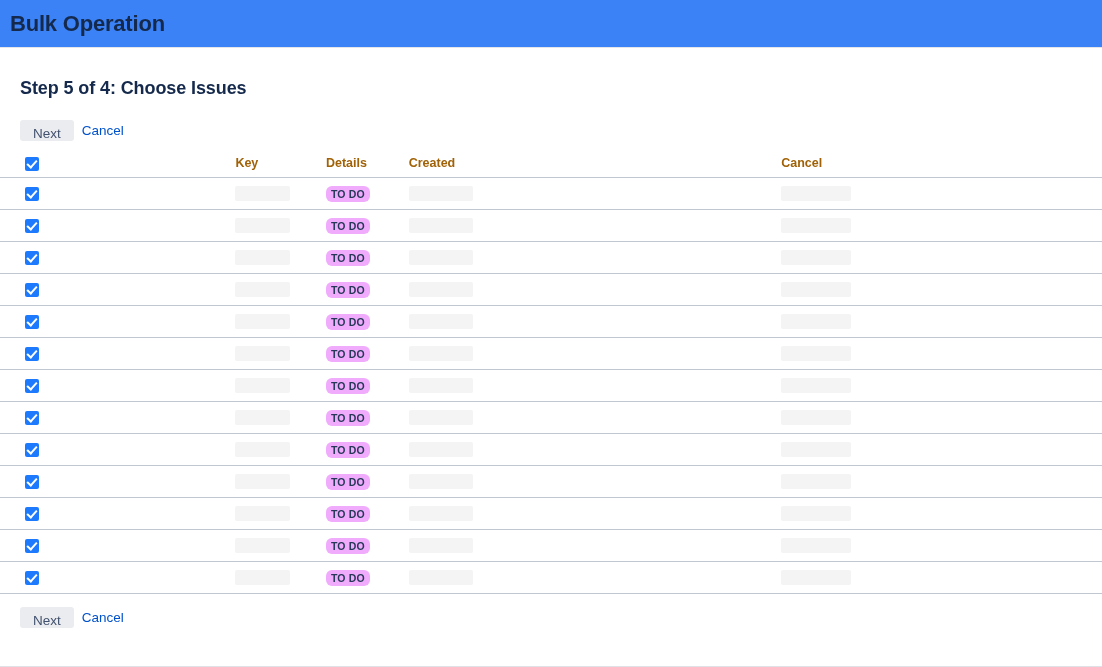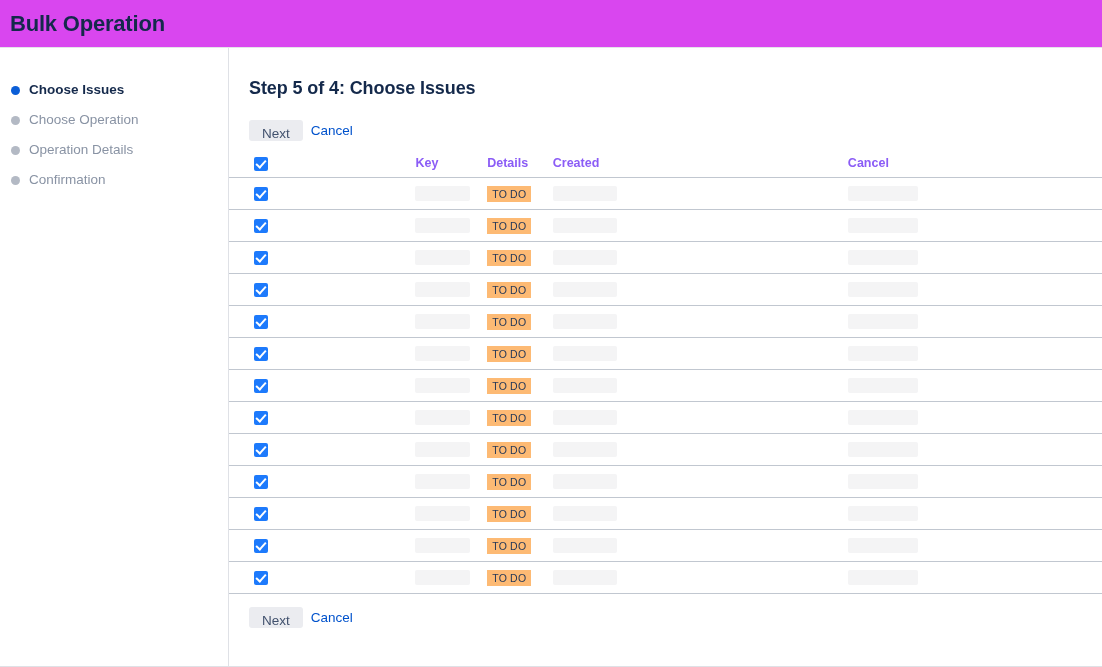--- a/index.html
+++ b/index.html
@@ -7,21 +7,21 @@
     margin: 0; padding: 0;
     width: 1102px; height: 667px;
     background: #ffffff;
     font-family: "Liberation Sans", sans-serif;
     overflow: hidden;
   }
 
   
   #app-header {
     height: 48px;
-    background: #d946ef;
+    background: #3b82f6;
     border-bottom: 1px solid #e3e5e8;
     display: flex;
     align-items: center;
     padding-left: 10px;
   }
   #app-title {
     font-size: 22px;
     font-weight: 700;
     color: #14294b;
     letter-spacing: -0.2px;
@@ -121,21 +121,21 @@
   #issue-table col.c-key    { width: 70px; }
   #issue-table col.c-status { width: 64px; }
   #issue-table col.c-created{ width: 288px; }
   #issue-table col.c-updated{ width: 244px; }
   #issue-table col.c-tail   { width: 4px; }
 
   #issue-table thead th {
     text-align: left;
     font-size: 12.5px;
     font-weight: 700;
-    color: #8b5cf6;
+    color: #a16207;
     height: 27px;
     padding: 0;
     vertical-align: middle;
     border-bottom: 1px solid #c1c7d0;
   }
   #issue-table tbody td {
     height: 32px;
     padding: 0;
     vertical-align: middle;
     border-bottom: 1px solid #c1c7d0;
@@ -167,65 +167,47 @@
     background: #f4f4f5;
     border-radius: 2px;
     vertical-align: middle;
   }
   .skel.key     { width: 55px; }
   .skel.created { width: 64px; }
   .skel.updated { width: 70px; }
 
   .badge-todo {
     display: inline-block;
-    background: #fdba74;
+    background: #f0abfc;
     color: #253858;
     font-size: 10.5px;
-    font-weight: 400;
+    font-weight: 700;
     letter-spacing: 0.2px;
     padding: 3px 5px 2px 5px;
-    border-radius: 0;
+    border-radius: 6px;
     line-height: 1;
     vertical-align: middle;
   }
 
   #bottom-rule {
     position: absolute;
     left: 0; right: 0; bottom: 0;
     height: 1px;
     background: #dfe1e6;
   }
 </style>
 </head>
 <body>
 
 <div id="app-header">
   <div id="app-title">Bulk Operation</div>
 </div>
 
 <div id="body-split">
 
-  <div id="sidebar">
-    <div class="step-item active">
-      <span class="step-bullet"></span>
-      <span class="step-label">Choose Issues</span>
-    </div>
-    <div class="step-item">
-      <span class="step-bullet"></span>
-      <span class="step-label">Choose Operation</span>
-    </div>
-    <div class="step-item">
-      <span class="step-bullet"></span>
-      <span class="step-label">Operation Details</span>
-    </div>
-    <div class="step-item">
-      <span class="step-bullet"></span>
-      <span class="step-label">Confirmation</span>
-    </div>
-  </div>
 
   <div id="main">
 
     <div id="step-heading">Step 5 of 4: Choose Issues</div>
 
     <div class="action-bar top">
       <button class="btn-next">Next</button>
       <a class="btn-cancel">Cancel</a>
     </div>
 

